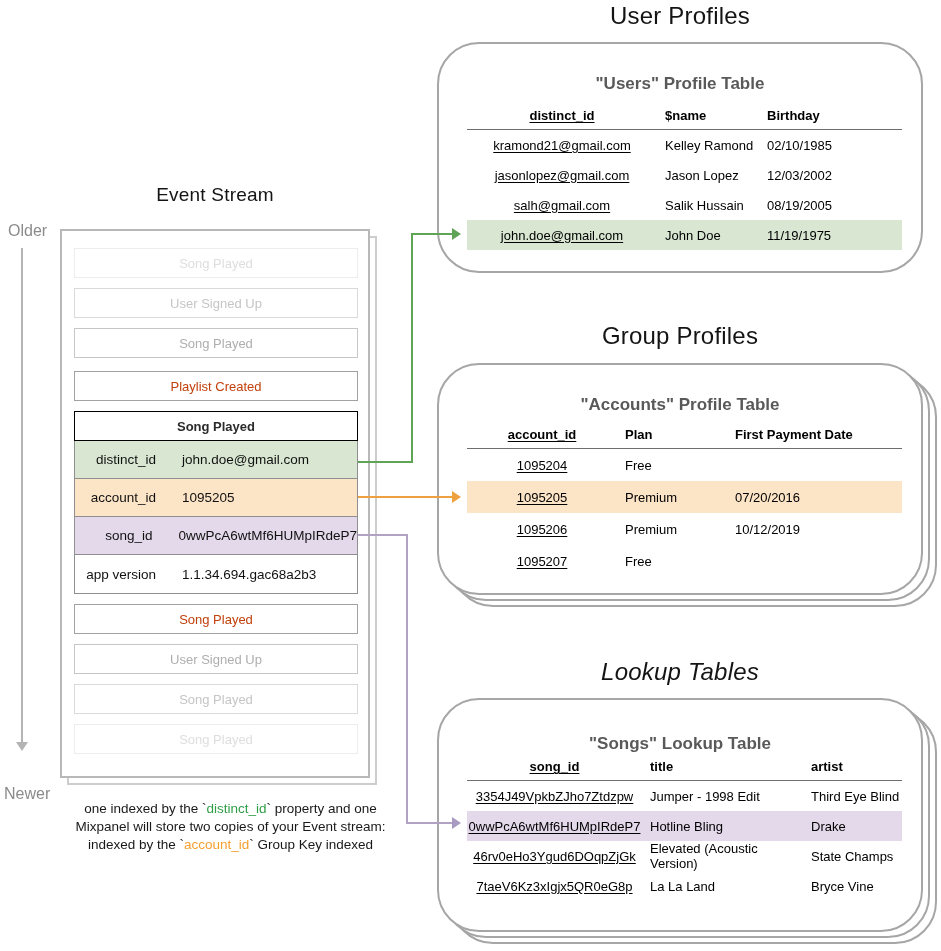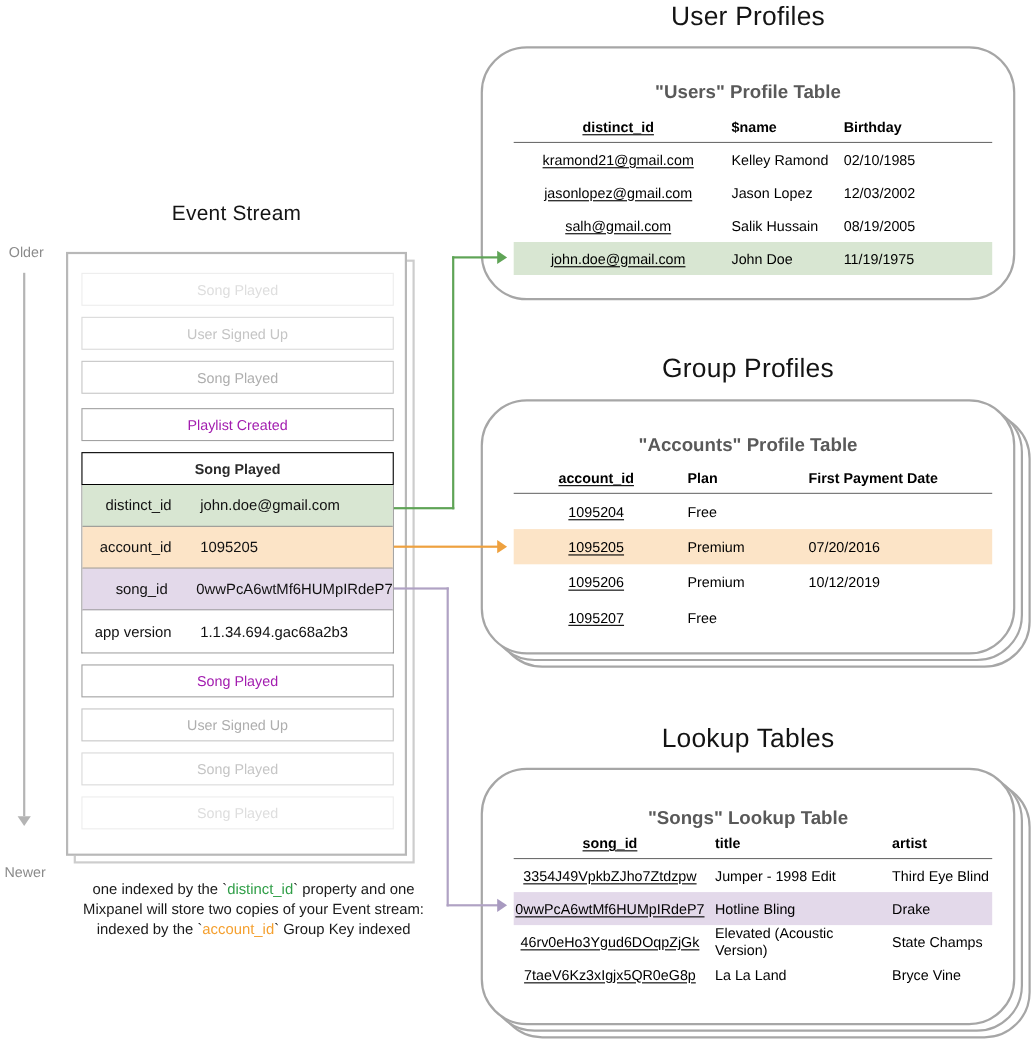--- a/index.html
+++ b/index.html
@@ -8,41 +8,41 @@
     position:relative; width:941px; height:951px; background:#fff;
     font-family:"Liberation Sans","DejaVu Sans",sans-serif; color:#1a1a1a; overflow:hidden;
   }
   .abs { position:absolute; }
 
   
   .h1 { text-align:center; font-size:24px; color:#141414; letter-spacing:.2px; }
   .h1-es { left:60px; top:184px; width:310px; font-size:19px; }
   .h1-user { left:437px; top:2px; width:486px; }
   .h1-group { left:437px; top:322px; width:486px; }
-  .h1-lookup { left:437px; top:658px; width:486px; }
-
-  
-  .tl-label { color:#8b8b8b; font-size:13px; }
+  .h1-lookup { left:437px; top:658px; width:486px;font-style:italic; }
+
+  
+  .tl-label { color:#8b8b8b; font-size:16px; }
   .tl-line { left:21px; top:248px; width:2px; height:494px; background:#b4b4b4; }
   .tl-ah { left:16px; top:742px; width:0; height:0;
     border-left:6px solid transparent; border-right:6px solid transparent;
     border-top:9px solid #b4b4b4; }
 
   
   .esbox-stack { left:67px; top:236px; width:310px; height:549px;
     border:2px solid #cdcdcd; background:#fff; z-index:1; }
   .esbox { left:60px; top:229px; width:310px; height:549px;
     border:2px solid #b8b8b8; background:#fff; z-index:2;padding-left:16px; }
   .ebox { position:absolute; left:12px; width:284px; height:30px; background:#fff;
     border:1px solid #c4c4c4; display:flex; align-items:center; justify-content:center;
     font-size:13px; }
   .f1 { border-color:#ededed; color:#dedede; }
   .f2 { border-color:#dadada; color:#c5c5c5; }
   .f3 { border-color:#c6c6c6; color:#aeaeae; }
-  .f4 { border-color:#a2a2a2; color:#a21caf; }
+  .f4 { border-color:#a2a2a2; color:#c2410c; }
 
   .ecard-head { position:absolute; left:12px; top:180px; width:284px; height:30px;
     border:1.5px solid #000; background:#fff; display:flex; align-items:center;
     justify-content:center; font-size:13px; font-weight:bold; color:#2b2b2b; z-index:3; }
   .ecard-rows { position:absolute; left:12px; top:210px; width:284px;
     border:1px solid #8f8f8f; border-top:none; z-index:3; }
   .prop-row { height:38px; display:flex; align-items:center; font-size:13.5px;
     border-bottom:1px solid #8f8f8f; background:#fff; color:#111; }
   .prop-row:last-child { border-bottom:none; }
   .prop-key { width:81px; text-align:right; }

